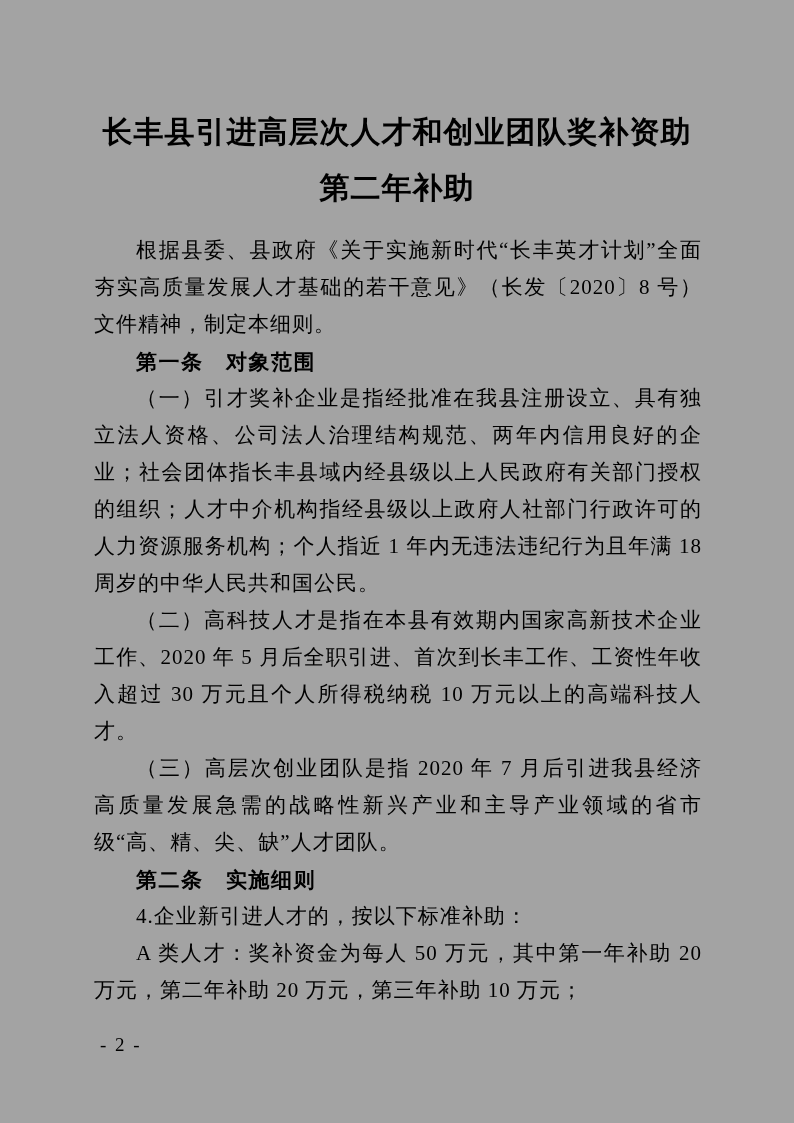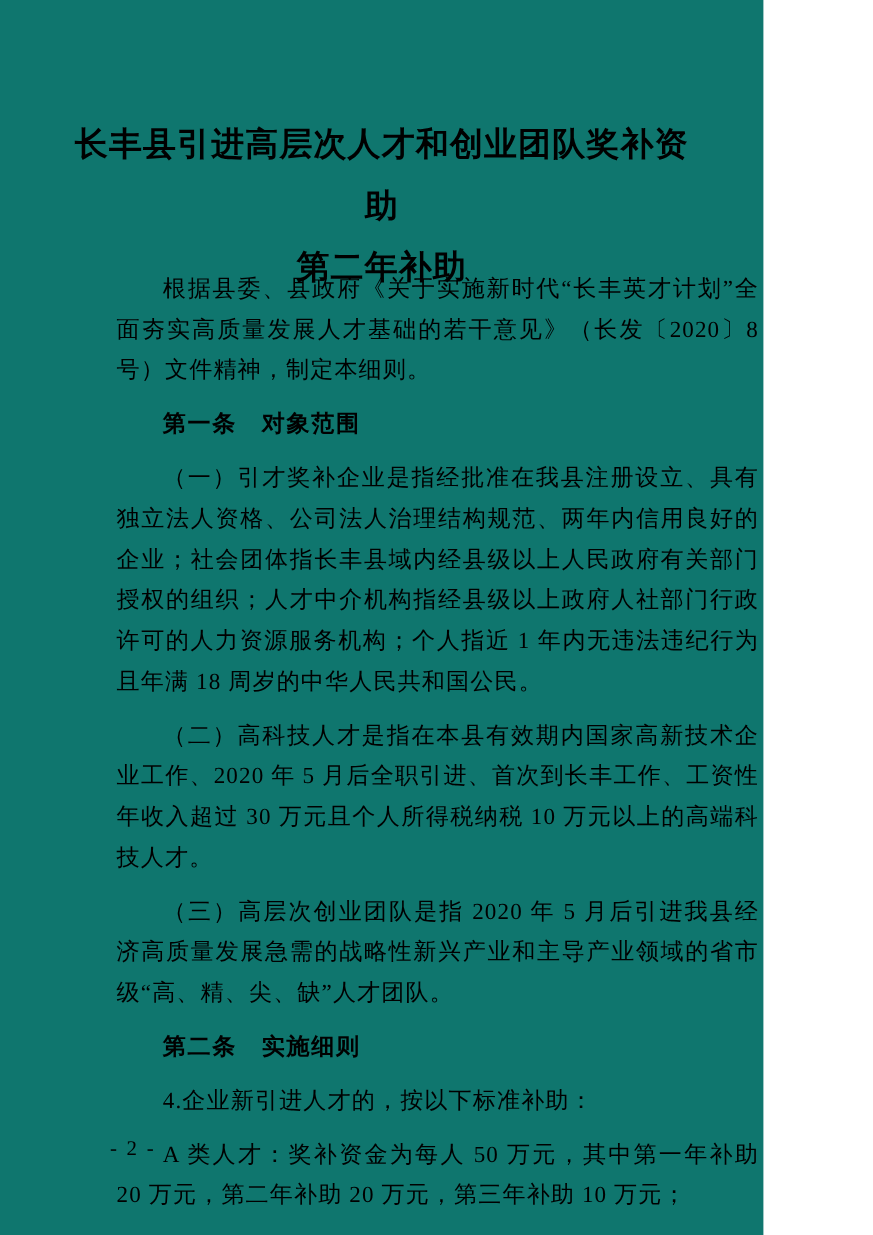--- a/index.html
+++ b/index.html
@@ -11,23 +11,23 @@
     height: 1123px;
     background: #ffffff;
     color: #000000;
     font-family: "Liberation Serif", serif;
     position: relative;
     overflow: hidden;
   }
   .page {
     position: absolute;
     top: 0; left: 0;
-    width: 694px;
+    width: 794px;
     height: 1123px;
-    background: #0f766e;
+    background: #a3a3a3;
   }
   .doc-title {
     margin: 104px 56px 0 56px;
     text-align: center;
     font-family: "Liberation Serif", serif;
     font-weight: bold;
     font-size: 30px;
     line-height: 56px;
     letter-spacing: 1px;
   }
@@ -39,21 +39,21 @@
     top: 232px;
     left: 94px;
     width: 608px;
     font-size: 21px;
     line-height: 37px;
     letter-spacing: 1px;
     text-align: justify;
     text-align-last: left;
   }
   .content p {
-    margin: 12px;
+    margin: 0;
     padding: 0;
     text-indent: 2em;
   }
   .section-heading {
     font-family: Liberation Sans, sans-serif;
     font-weight: bold;
     letter-spacing: 1.5px;
   }
   .page-number {
     position: absolute;
@@ -72,21 +72,21 @@
   <h1 class="doc-title">
     <span class="title-line">长丰县引进高层次人才和创业团队奖补资助</span>
     <span class="title-line">第二年补助</span>
   </h1>
 
   <div class="content">
     <p>根据县委、县政府《关于实施新时代“长丰英才计划”全面夯实高质量发展人才基础的若干意见》（长发〔2020〕8 号）文件精神，制定本细则。</p>
     <p class="section-heading">第一条　对象范围</p>
     <p>（一）引才奖补企业是指经批准在我县注册设立、具有独立法人资格、公司法人治理结构规范、两年内信用良好的企业；社会团体指长丰县域内经县级以上人民政府有关部门授权的组织；人才中介机构指经县级以上政府人社部门行政许可的人力资源服务机构；个人指近 1 年内无违法违纪行为且年满 18 周岁的中华人民共和国公民。</p>
     <p>（二）高科技人才是指在本县有效期内国家高新技术企业工作、2020 年 5 月后全职引进、首次到长丰工作、工资性年收入超过 30 万元且个人所得税纳税 10 万元以上的高端科技人才。</p>
-    <p>（三）高层次创业团队是指 2020 年 5 月后引进我县经济高质量发展急需的战略性新兴产业和主导产业领域的省市级“高、精、尖、缺”人才团队。</p>
+    <p>（三）高层次创业团队是指 2020 年 7 月后引进我县经济高质量发展急需的战略性新兴产业和主导产业领域的省市级“高、精、尖、缺”人才团队。</p>
     <p class="section-heading">第二条　实施细则</p>
     <p>4.企业新引进人才的，按以下标准补助：</p>
     <p>A 类人才：奖补资金为每人 50 万元，其中第一年补助 20 万元，第二年补助 20 万元，第三年补助 10 万元；</p>
   </div>
 
   <div class="page-number">- 2 -</div>
 
 </div>
 
 </body></html>

